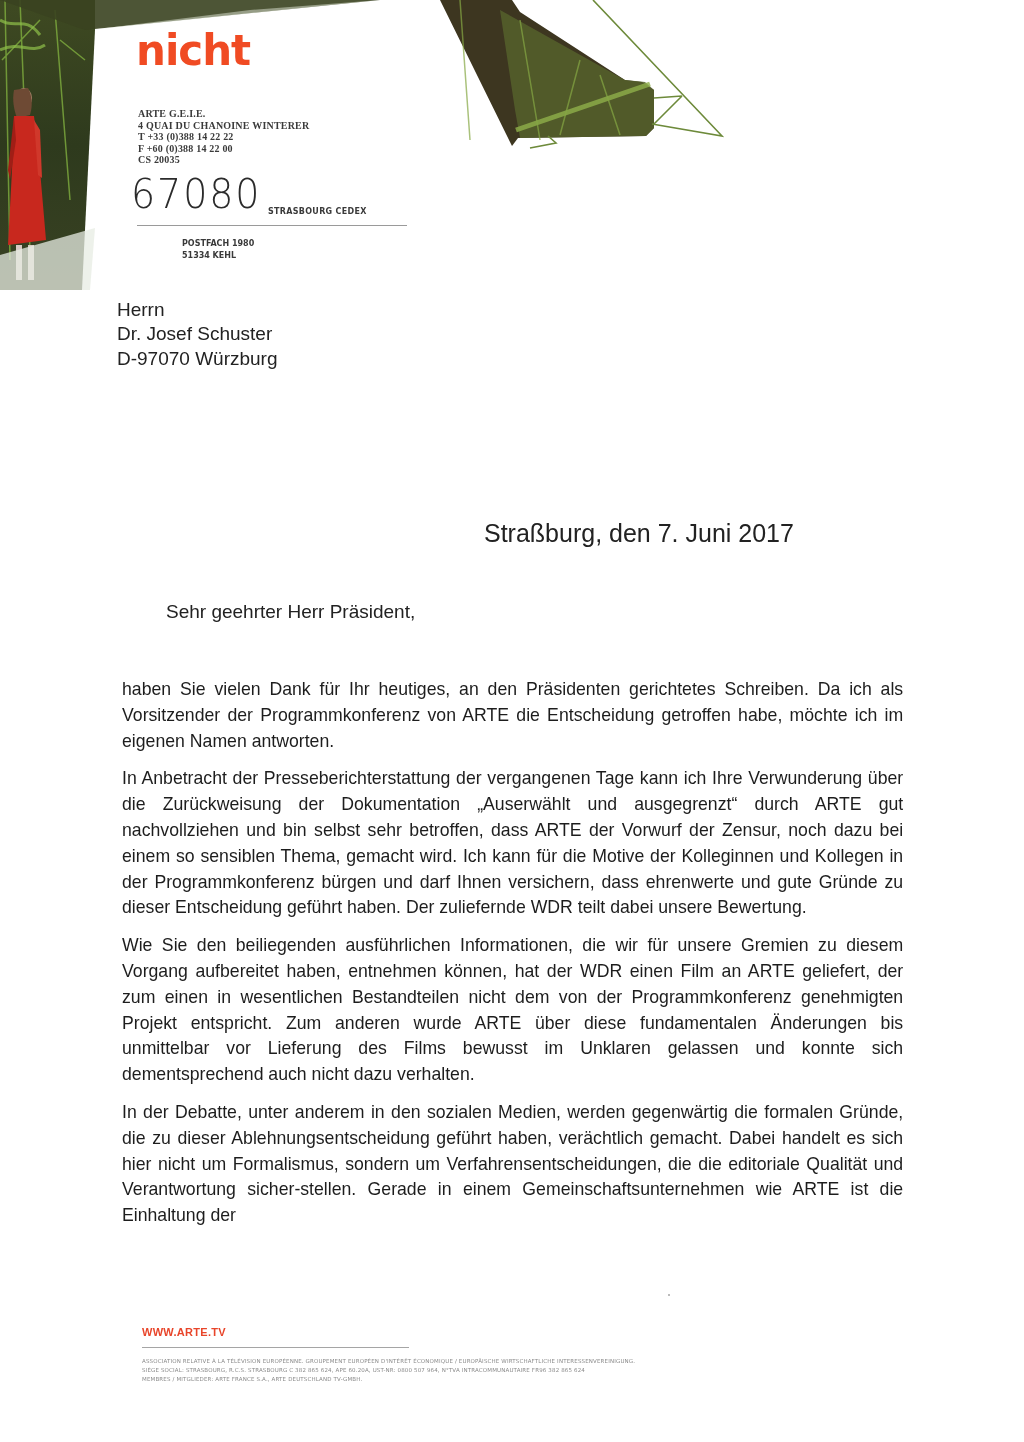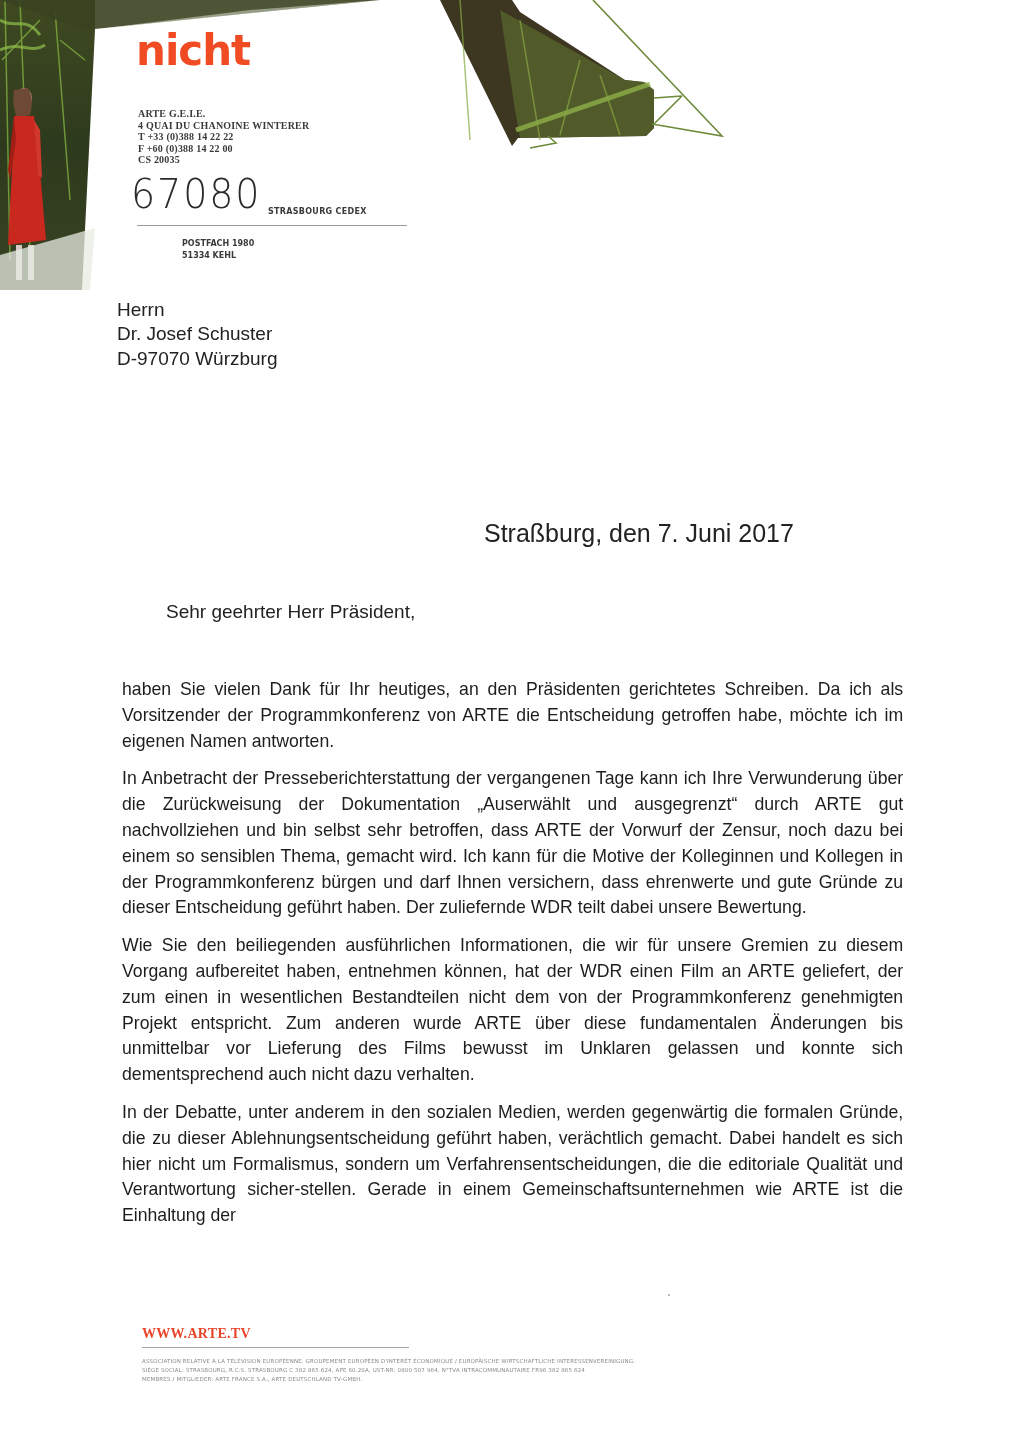--- a/index.html
+++ b/index.html
@@ -10,21 +10,21 @@
     .sender { position: absolute; left: 138px; top: 108px; font-family: Liberation Serif, serif; font-weight: bold; font-size: 10px; line-height: 11.5px; color: #3a3a3a; letter-spacing: 0.2px; }
     .postcode { position: absolute; left: 131px; top: 174px; font-family: "DejaVu Sans", sans-serif; font-weight: 200; font-size: 40px; color: #2b2b2b; letter-spacing: 2px; line-height: 1; transform: scaleX(0.95); transform-origin: left; }
     .city { position: absolute; left: 268px; top: 207px; font-family: "DejaVu Sans", sans-serif; font-weight: bold; font-size: 8px; color: #3a3a3a; letter-spacing: 0.3px; }
     .rule1 { position: absolute; left: 137px; top: 225px; width: 270px; height: 1px; background: #9a9a9a; }
     .postfach { position: absolute; left: 138px; top: 238px; font-family: "DejaVu Sans", sans-serif; font-weight: bold; font-size: 8px; line-height: 12px; color: #3a3a3a; margin-left: 44px; }
     .recipient { position: absolute; left: 117px; top: 298px; font-size: 19px; line-height: 24.3px; color: #222; }
     .dateline { position: absolute; left: 484px; top: 519px; font-size: 25px; color: #222; }
     .salutation { position: absolute; left: 133px; top: 601px; font-size: 19px; color: #222; margin-left: 33px; }
     .body-text { position: absolute; left: 122px; top: 676px; width: 782px; font-family: "Liberation Sans Narrow", "Liberation Sans", sans-serif; font-size: 19px; line-height: 25.8px; color: #1d1d1d; text-align: justify; }
     .body-text p { margin: 0 0 12px 0; transform: scaleX(0.93); transform-origin: left top; width: 840px; }
-    .footer-url { position: absolute; left: 142px; top: 1326px; font-family: Liberation Serif, serif; font-weight: bold; font-size: 14px; color: #e8452a; letter-spacing: 0.3px; }
+    .footer-url { position: absolute; left: 142px; top: 1326px; font-family: Liberation Sans, sans-serif; font-weight: bold; font-size: 11px; color: #e8452a; letter-spacing: 0.3px; }
     .rule2 { position: absolute; left: 142px; top: 1347px; width: 267px; height: 1px; background: #a5a5a5; }
     .legal { position: absolute; left: 142px; top: 1357px; font-family: "DejaVu Sans", sans-serif; font-size: 5.5px; line-height: 9px; color: #8a8a8a; letter-spacing: 0.15px; white-space: nowrap; }
     .dot { position: absolute; left: 668px; top: 1294px; width: 2px; height: 2px; background: #bbb; }
   </style>
 </head>
 <body>
 
 <svg class="photo-left" viewBox="0 0 95 290" preserveAspectRatio="none">
   <defs>
     <linearGradient id="fg" x1="0" y1="0" x2="0" y2="1">

